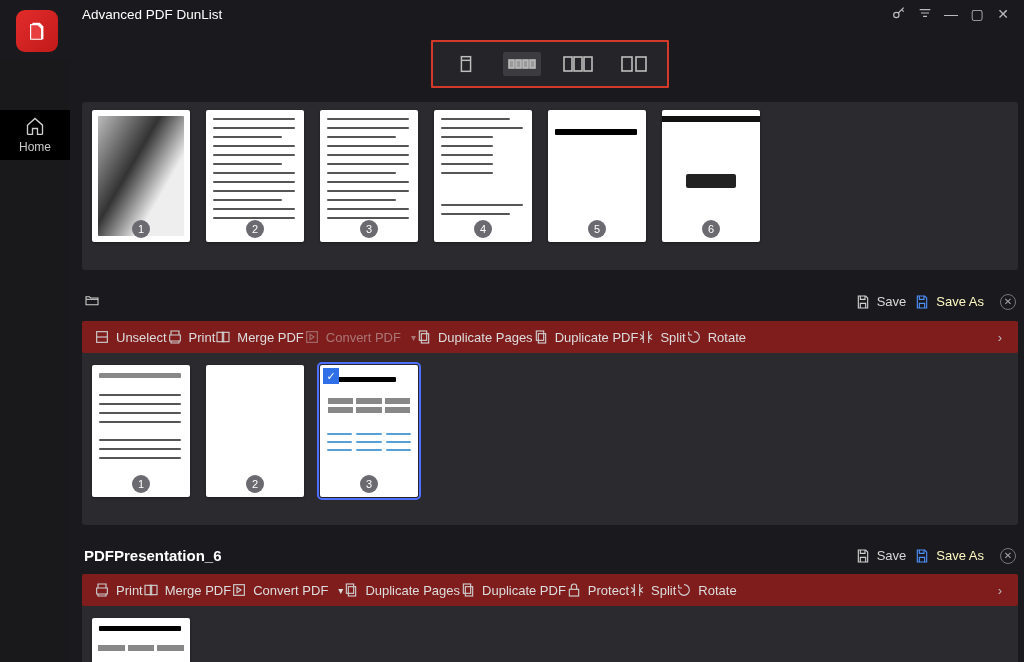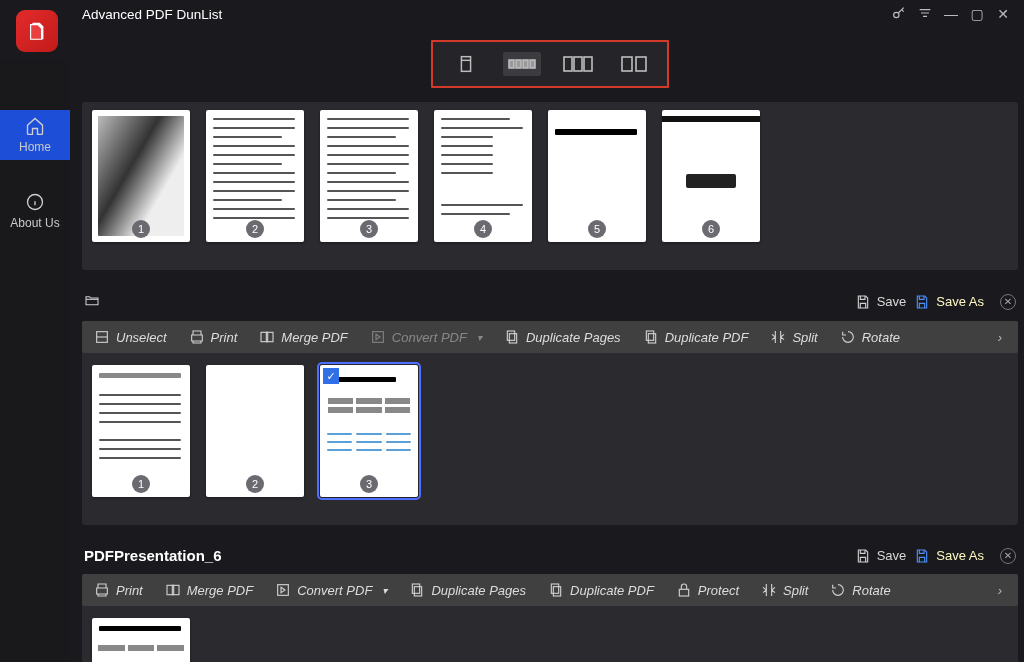--- a/index.html
+++ b/index.html
@@ -35,21 +35,21 @@
   .sidebar {
     position:absolute;
     top:60px; left:0; bottom:0;
     width:70px;
     background:#19191c;
     display:flex;flex-direction:column;align-items:center;
     padding-top:50px;
     gap:26px;
   }
   .side-item { display:flex;flex-direction:column;align-items:center;gap:4px;color:#c9c9c9;cursor:pointer;font-size:12px;width:100%;padding:6px 0;}
-  .side-item.active { background:#1d4ed8;}
+  .side-item.active { background:#000000;}
   .side-item svg { width:20px;height:20px;stroke:#cfcfcf;fill:none;stroke-width:1.6;}
   .main {
     position:absolute;
     top:28px;left:70px;right:0;bottom:0;
     overflow-y:auto;
     padding:8px 6px 0 12px;
     background:#1a1a1e;
   }
   .view-toolbar-wrap {
     display:flex;justify-content:center;margin:4px 0 14px;
@@ -93,21 +93,21 @@
   .img-placeholder{flex:1;background:linear-gradient(120deg,#bbb,#333 40%,#eee 70%);border-radius:1px;}
   .group-header {
     display:flex;align-items:center;gap:8px;padding:4px 2px 10px 2px;
   }
   .group-title{font-size:15px;font-weight:600;color:#fff;}
   .hdr-spacer{flex:1;}
   .hdr-btn{display:flex;align-items:center;gap:6px;color:#d8d8d8;cursor:pointer;font-size:13px;}
   .hdr-btn.alt{color:#fef9c3;}
   .hdr-close{width:16px;height:16px;border:1px solid #777;border-radius:50%;display:flex;align-items:center;justify-content:center;font-size:10px;color:#aaa;cursor:pointer;margin-left:8px;}
   .tool-row{
-    display:flex;align-items:center;gap:22px;background:#404040;padding:8px 12px;border-radius:2px;margin:0 0 4px 0;flex-wrap:wrap;font-style:italic;
+    display:flex;align-items:center;background:#7f1d1d;padding:8px 12px;border-radius:2px;margin:0 0 4px 0;flex-wrap:wrap;
   }
   .tool{display:flex;align-items:center;gap:6px;color:#ddd;cursor:pointer;font-size:13px;}
   .tool svg,.hdr-btn svg{width:16px;height:16px;stroke:#cfcfcf;fill:none;stroke-width:1.7;}
   .tool.disabled{opacity:.45;}
   .more-dots{margin-left:auto;color:#bbb;padding:0 4px;cursor:pointer;}
   .cursor{position:absolute;top:36px;left:140px;font-size:14px;color:#fff;pointer-events:none;}
   .folder-icon svg{width:16px;height:16px;stroke:#cfcfcf;fill:none;stroke-width:1.6;}
   
   .linecol{display:flex;flex-direction:column;gap:3px;flex:1;}
 </style>
@@ -142,27 +142,20 @@
 
 <span class="cursor">⬉</span>
 
 <div class="sidebar">
   <div class="side-item active">
     <svg viewBox="0 0 24 24">
         <path d="M3 11l9-8 9 8v10a1 1 0 01-1 1h-5v-7h-6v7H4a1 1 0 01-1-1z"></path>
       </svg>
     <span>Home</span>
   </div>
-  <div class="side-item">
-    <svg viewBox="0 0 24 24">
-        <circle cx="12" cy="12" r="9"></circle>
-        <path d="M12 8v.01M12 11v5"></path>
-      </svg>
-    <span>About Us</span>
-  </div>
 </div>
 
 <div class="main">
 
   <div class="view-toolbar-wrap">
     <div class="view-toolbar">
       <div class="view-btn">
         <svg width="22" height="22" viewBox="0 0 24 24">
             <rect x="7" y="4" width="10" height="16"></rect>
             <path d="M7 8h10"></path>

